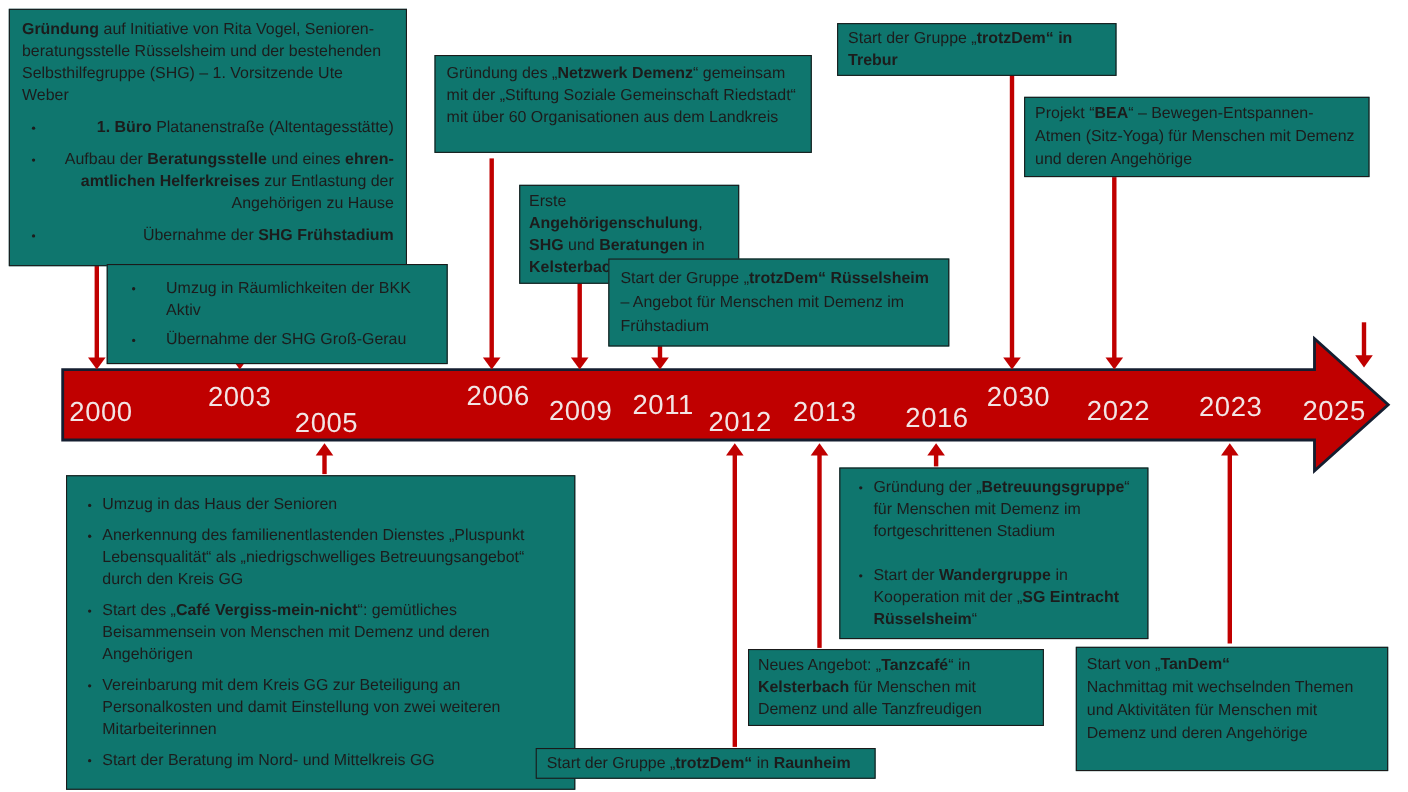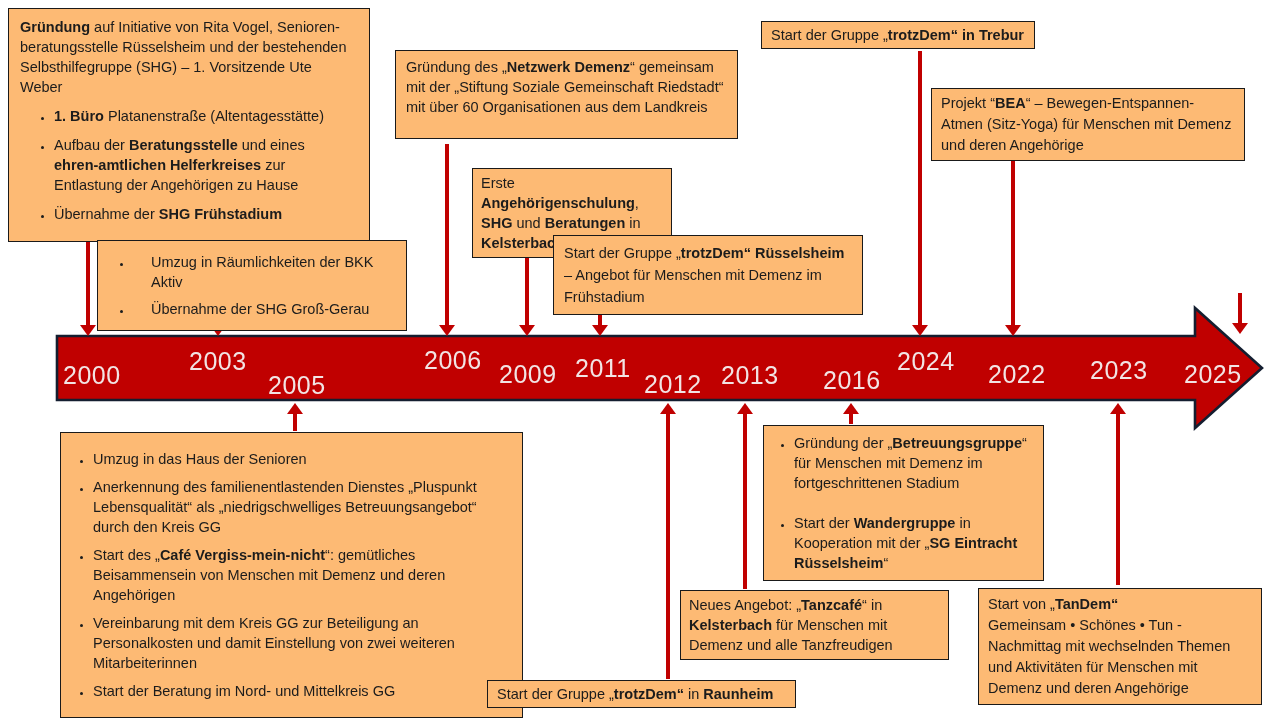--- a/index.html
+++ b/index.html
@@ -15,44 +15,44 @@
     width:1280px;height:720px;position:relative;overflow:hidden;
     background:#ffffff;
     font-family:"Liberation Sans","DejaVu Sans",sans-serif;
     color:var(--ink);
   }
   .canvas{position:absolute;inset:0;}
 
   
   .box{
     position:absolute;
-    background:#fdba74;
+    background:#0f766e;
     border:1.6px solid var(--box-border);
     font-size:14.5px;
     line-height:20px;
     padding:5px 9px;
   }
   .box p{margin:0;}
   .box ul{margin:0;padding-left:22px;list-style:disc;}
   .box li{margin:6px 0;}
   .box li::marker{font-size:11px;}
   b{font-weight:bold;}
 
   #box-founding{left:8px;top:8px;width:362px;min-height:203px;padding:8px 11px;}
   #box-founding .intro{margin-bottom:8px;}
-  #box-founding li{margin:9px 12px;}
+  #box-founding li{margin:9px 0;text-align:right;}
 
   #box-bkk{left:97px;top:240px;width:310px;min-height:61px;padding:4px 9px;}
   #box-bkk ul{padding-left:26px;}
   #box-bkk li{margin:7px 0;padding-left:18px;}
 
   #box-netzwerk{left:395px;top:50px;width:343px;min-height:89px;padding:6px 10px;}
   #box-schulung{left:472px;top:168px;width:200px;min-height:43px;padding:4px 8px;font-size:14.5px;}
   #box-trotzdem-r{left:553px;top:235px;width:310px;min-height:72px;padding:6px 10px;line-height:22px;}
-  #box-trebur{left:761px;top:21px;width:274px;min-height:27px;padding:3px 9px;}
+  #box-trebur{left:761px;top:21px;width:254px;min-height:27px;padding:3px 9px;}
   #box-bea{left:931px;top:88px;width:314px;min-height:69px;padding:4px 9px;line-height:21px;}
 
   #box-haus{left:60px;top:432px;width:463px;min-height:233px;padding:8px 10px;}
   #box-haus li{margin:8px 0;}
 
   #box-betreuung{left:763px;top:425px;width:281px;min-height:144px;padding:7px 8px;}
   #box-betreuung li{margin:0 0 20px 0;}
   #box-betreuung li:last-child{margin-bottom:0;}
 
   #box-tanzcafe{left:680px;top:590px;width:269px;min-height:61px;padding:4px 8px;}
@@ -108,21 +108,21 @@
 
   <span class="year" style="left:63px;top:361px;">2000</span>
   <span class="year" style="left:189px;top:347px;">2003</span>
   <span class="year" style="left:268px;top:371px;">2005</span>
   <span class="year" style="left:424px;top:346px;">2006</span>
   <span class="year" style="left:499px;top:360px;">2009</span>
   <span class="year" style="left:575px;top:354px;">2011</span>
   <span class="year" style="left:644px;top:370px;">2012</span>
   <span class="year" style="left:721px;top:361px;">2013</span>
   <span class="year" style="left:823px;top:366px;">2016</span>
-  <span class="year" style="left:897px;top:347px;">2024</span>
+  <span class="year" style="left:897px;top:347px;">2030</span>
   <span class="year" style="left:988px;top:360px;">2022</span>
   <span class="year" style="left:1090px;top:356px;">2023</span>
   <span class="year" style="left:1184px;top:360px;">2025</span>
 
   <div class="arrow down" style="left:80px;top:216px;height:120px;"></div>
   <div class="arrow down" style="left:210px;top:306px;height:30px;"></div>
   <div class="arrow down" style="left:439px;top:144px;height:192px;"></div>
   <div class="arrow down" style="left:519px;top:215px;height:121px;"></div>
   <div class="arrow down" style="left:592px;top:310px;height:26px;"></div>
   <div class="arrow down" style="left:912px;top:51px;height:285px;"></div>
@@ -192,21 +192,20 @@
     <p>Neues Angebot: „<b>Tanzcafé</b>“ in <b>Kelsterbach</b> für Menschen mit Demenz und alle Tanzfreudigen</p>
   </div>
 
   <div class="box" id="box-raunheim">
     <p>Start der Gruppe „<b>trotzDem“</b> in <b>Raunheim</b></p>
   </div>
 
   <div class="box" id="box-tandem">
     <div>
         <div>Start von „<b>TanDem“</b></div>
-        <div>Gemeinsam • Schönes • Tun -</div>
         <div>Nachmittag mit wechselnden Themen</div>
         <div>und Aktivitäten für Menschen mit</div>
         <div>Demenz und deren Angehörige</div>
       </div>
   </div>
 
 
 </div>
 
 </body></html>

